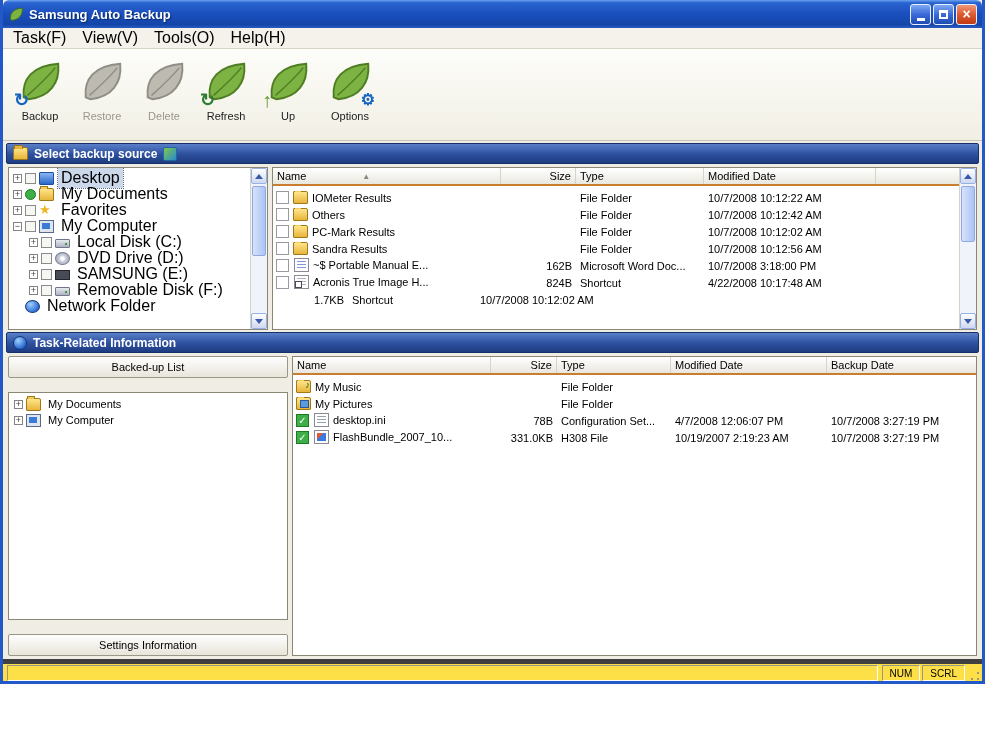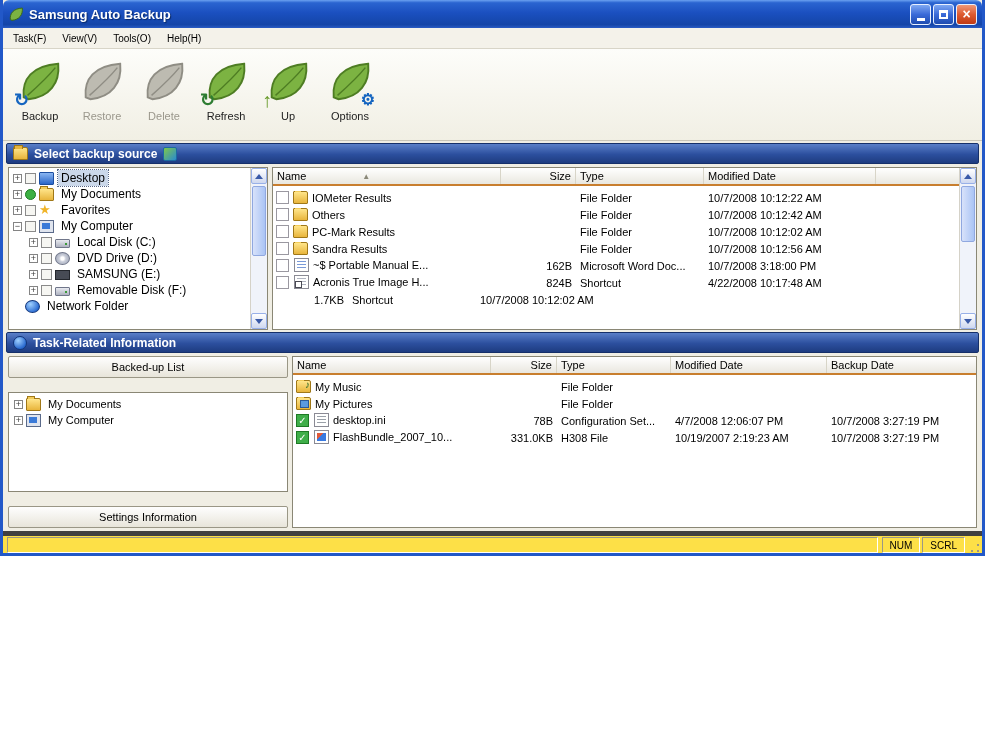--- a/index.html
+++ b/index.html
@@ -1,18 +1,18 @@
 <!DOCTYPE html>
 <html><head>
 <meta charset="utf-8">
 <style>
   * { box-sizing: border-box; }
   body { margin:0; background:#fff; font-family:"Liberation Sans", sans-serif; }
   .window{
-    width:985px; height:556px; display:flex; flex-direction:column;
+    width:985px; height:684px; display:flex; flex-direction:column;
     background:#f0eee4; border:3px solid #2258c8; border-top:none;
   }
   
   .titlebar{
     height:28px; flex:0 0 28px; display:flex; align-items:center; padding:0 5px;
     background:linear-gradient(180deg,#6ba1f0 0%,#2a64d0 10%,#1b50c0 45%,#1445a8 88%,#2a5cc4 100%);
     border-radius:6px 6px 0 0;
   }
   .app-icon{ width:16px; height:16px; margin-right:5px; display:inline-block; }
   .title-text{ color:#fff; font-weight:bold; font-size:13px; text-shadow:1px 1px 1px #0a2a6a; flex:1; }
@@ -21,21 +21,21 @@
     display:flex; align-items:center; justify-content:center; cursor:default;
   }
   .btn-min,.btn-max{ background:linear-gradient(180deg,#7fa8f2 0%,#3a6ad8 50%,#1e4cb0 100%); }
   .btn-close{ background:linear-gradient(180deg,#f09878 0%,#dd5a30 50%,#c03a14 100%); }
   .glyph-min{ width:8px; height:3px; background:#fff; margin-top:10px; }
   .glyph-max{ width:9px; height:9px; border:2px solid #fff; border-top-width:3px; }
   .glyph-close{ color:#fff; font-weight:bold; font-size:14px; line-height:14px; }
   
   .menubar{
     height:21px; flex:0 0 21px; display:flex; align-items:center; padding-left:2px;
-    background:#f4f2ea; font-size:10px; border-bottom:1px solid #d8d5c8;
+    background:#f4f2ea; font-size:16px; border-bottom:1px solid #d8d5c8;
   }
   .menu-item{ padding:3px 8px; }
   
   .toolbar{
     height:92px; flex:0 0 92px; display:flex; align-items:flex-start;
     padding:3px 2px 0 6px;
     background:linear-gradient(180deg,#fdfdfa,#f1efe4);
     border-bottom:1px solid #c8c5b8;
   }
   .tool-btn{ width:62px; height:84px; display:flex; flex-direction:column; align-items:center; font-size:11px; color:#222; }
@@ -63,21 +63,21 @@
   .hdr-folder::before{ content:""; position:absolute; top:-3px; left:0; width:7px; height:3px; background:#e8b53c; border:1px solid #a07818; border-bottom:none; }
   .hdr-globe{ width:14px; height:14px; border-radius:50%; background:radial-gradient(circle at 35% 30%, #9fd0ff, #2a6ad0 70%); border:1px solid #10357a; }
   .hdr-refresh{ width:14px; height:14px; margin-left:6px; border-radius:2px; background:linear-gradient(135deg,#7ec84a,#2a8ad0); border:1px solid #1c6aa0; }
   
   .top-split{ display:flex; height:163px; flex:0 0 163px; margin:1px 5px 0 5px; gap:4px; }
   .bottom-split{ display:flex; flex:1; min-height:0; margin:1px 5px 3px 5px; gap:4px; }
   .pane{ background:#fff; border:1px solid #8a8775; overflow:hidden; display:flex; }
   .tree-pane{ width:260px; flex:0 0 260px; }
   .fill-pane{ flex:1; }
   
-  .tree-body{ flex:1; padding:2px 0 0 2px; font-size:12px; }
+  .tree-body{ flex:1; padding:2px 0 0 2px; font-size:16px; }
   .trow{ height:16px; display:flex; align-items:center; white-space:nowrap; }
   .indent1{ padding-left:2px; } .indent2{ padding-left:18px; }
   .expander{
     width:9px; height:9px; flex:0 0 9px; border:1px solid #848484; background:#fff;
     display:flex; align-items:center; justify-content:center;
     font-size:9px; line-height:7px; color:#404040; margin-right:3px;
   }
   .exp-plus::before{ content:"+"; } .exp-minus::before{ content:"\2212"; }
   .exp-none{ visibility:hidden; }
   .cb{ width:11px; height:11px; flex:0 0 11px; border:1px solid #8a8a8a; background:#f6f6f2; margin-right:3px; }

